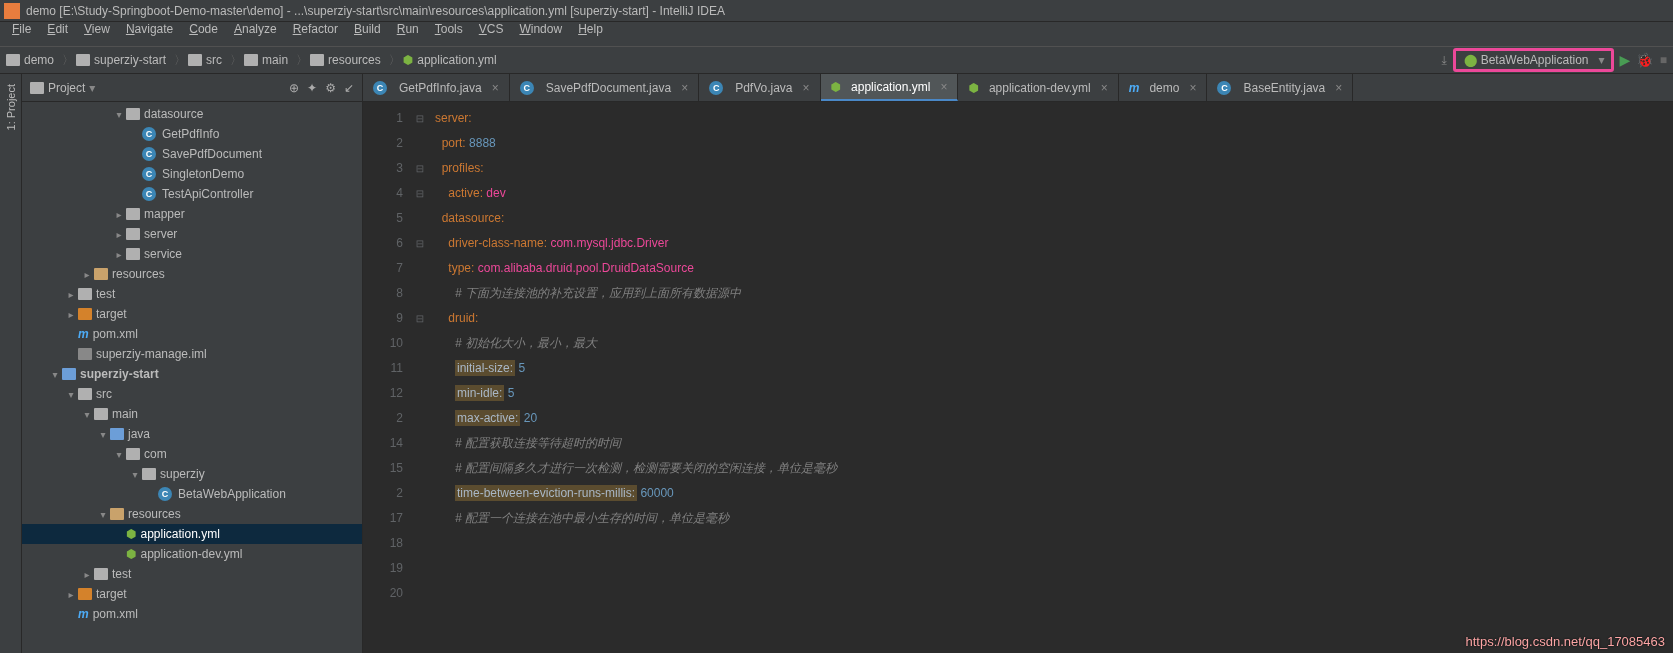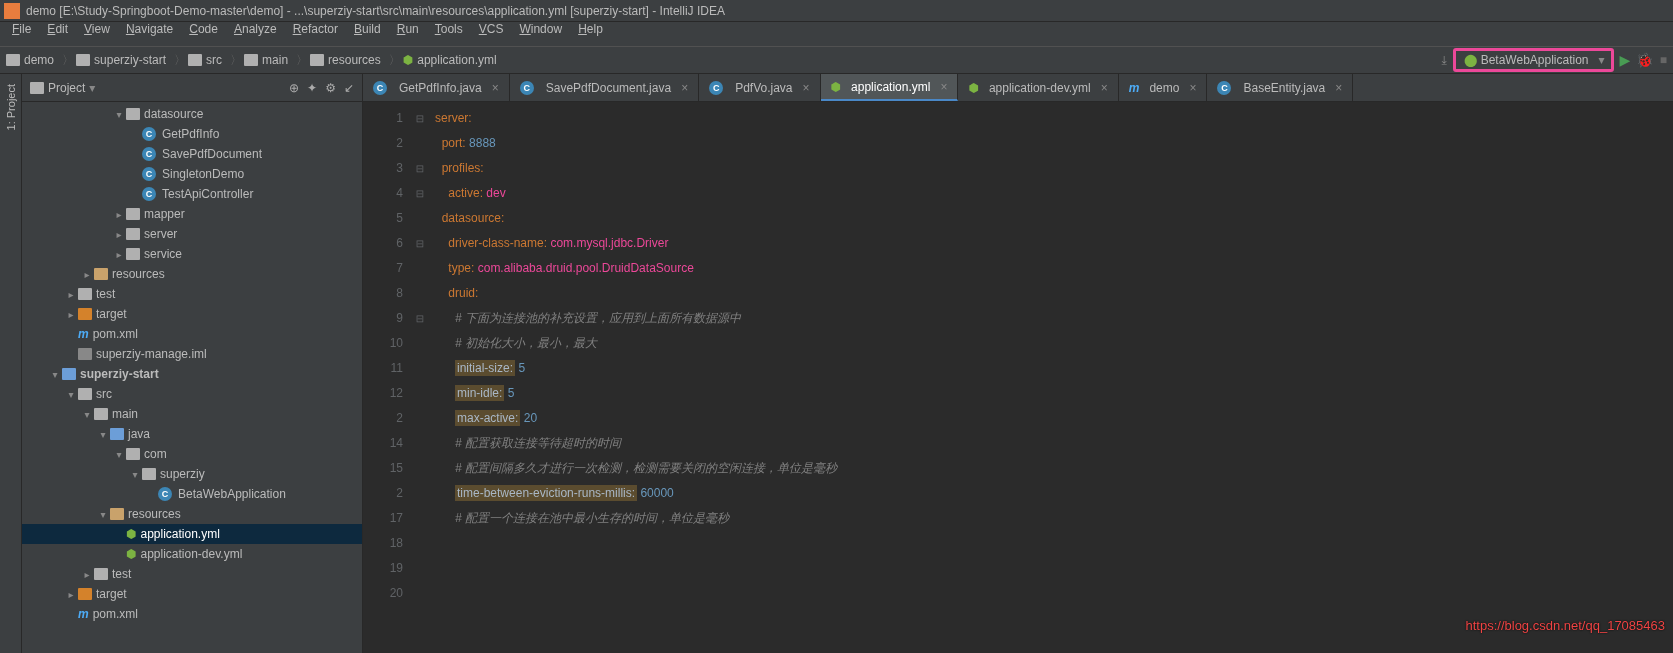--- a/index.html
+++ b/index.html
@@ -43,21 +43,21 @@
 .src div { height:25px; white-space:pre; }
 .k { color:#cc7832; }
 .s { color:#ec4899; }
 .num { color:#6897bb; }
 .c { color:#808080; font-style:italic; }
 .hl { background:#5b4c2f; padding:1px 2px; }
 .runsel { background:#3c3f41; border:3px solid #ec4899; padding:2px 22px 2px 8px; color:#bbbbbb; border-radius:3px; position:relative; }
 .runsel::after { content:"▾"; position:absolute; right:6px; color:#888; }
 .playicon { color:#499c54; font-size:14px; }
 .bugicon { color:#499c54; font-size:14px; }
-.watermark { position:absolute; right:8px; bottom:20px; color:#ef4444; font-size:13px; text-shadow:0 0 2px #000; }
+.watermark { position:absolute; right:8px; bottom:4px; color:#fca5a5; font-size:13px; text-shadow:0 0 2px #000; }
 </style>
 </head>
 <body>
 
 <div class="titlebar">
   <span class="ico"></span>
   <span>demo [E:\Study-Springboot-Demo-master\demo] - ...\superziy-start\src\main\resources\application.yml [superziy-start] - IntelliJ IDEA</span>
 </div>
 
 <div class="menubar" id="menubar">
@@ -334,22 +334,22 @@
           <div></div>
         </div>
       <div class="src" id="src">
           <div><span class="k">server:</span></div>
           <div><span>  </span><span class="k">port: </span><span class="num">8888</span></div>
           <div><span>  </span><span class="k">profiles:</span></div>
           <div><span>    </span><span class="k">active: </span><span class="s">dev</span></div>
           <div><span>  </span><span class="k">datasource:</span></div>
           <div><span>    </span><span class="k">driver-class-name: </span><span class="s">com.mysql.jdbc.Driver</span></div>
           <div><span>    </span><span class="k">type: </span><span class="s">com.alibaba.druid.pool.DruidDataSource</span></div>
+          <div><span>      </span><span class="c"># 下面为连接池的补充设置，应用到上面所有数据源中</span></div>
           <div><span>    </span><span class="k">druid:</span></div>
-          <div><span>      </span><span class="c"># 下面为连接池的补充设置，应用到上面所有数据源中</span></div>
           <div><span>      </span><span class="c"># 初始化大小，最小，最大</span></div>
           <div><span>      </span><span class="hl">initial-size:</span><span> </span><span class="num">5</span></div>
           <div><span>      </span><span class="hl">min-idle:</span><span> </span><span class="num">5</span></div>
           <div><span>      </span><span class="hl">max-active:</span><span> </span><span class="num">20</span></div>
           <div><span>      </span><span class="c"># 配置获取连接等待超时的时间</span></div>
           <div><span>      </span><span class="c"># 配置间隔多久才进行一次检测，检测需要关闭的空闲连接，单位是毫秒</span></div>
           <div><span>      </span><span class="hl">time-between-eviction-runs-millis:</span><span> </span><span class="num">60000</span></div>
           <div><span>      </span><span class="c"># 配置一个连接在池中最小生存的时间，单位是毫秒</span></div>
         </div>
     </div>

